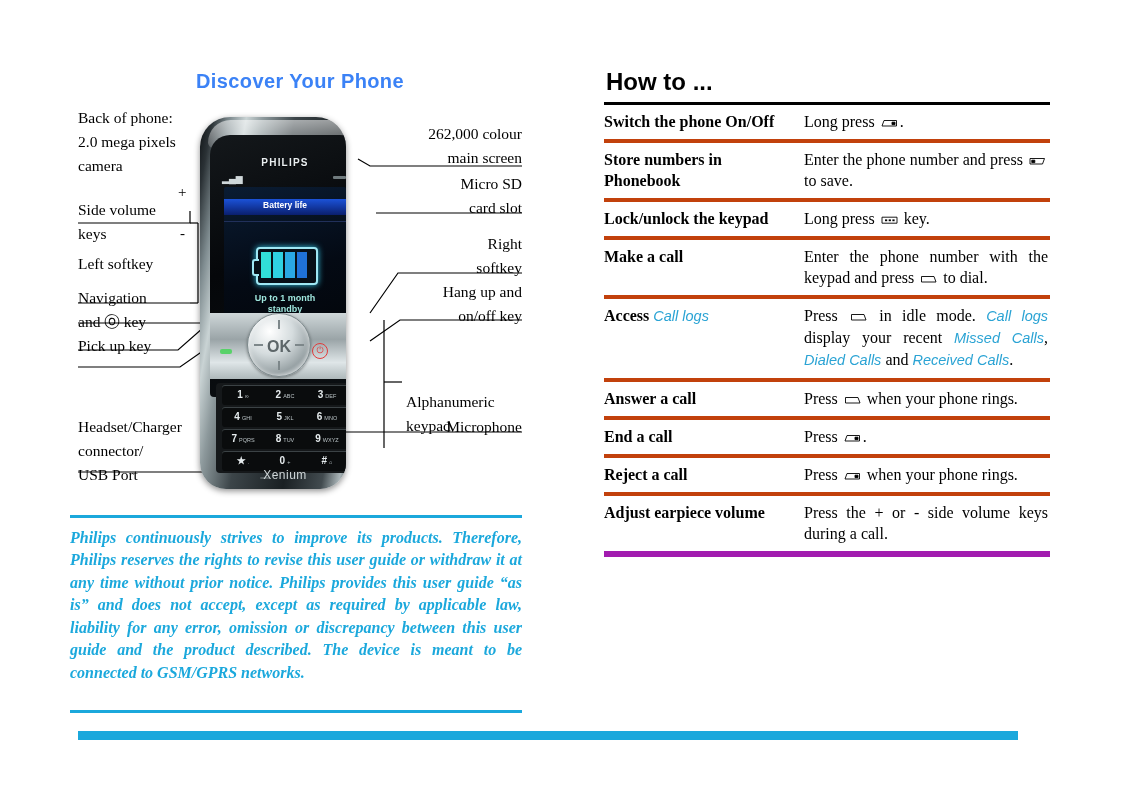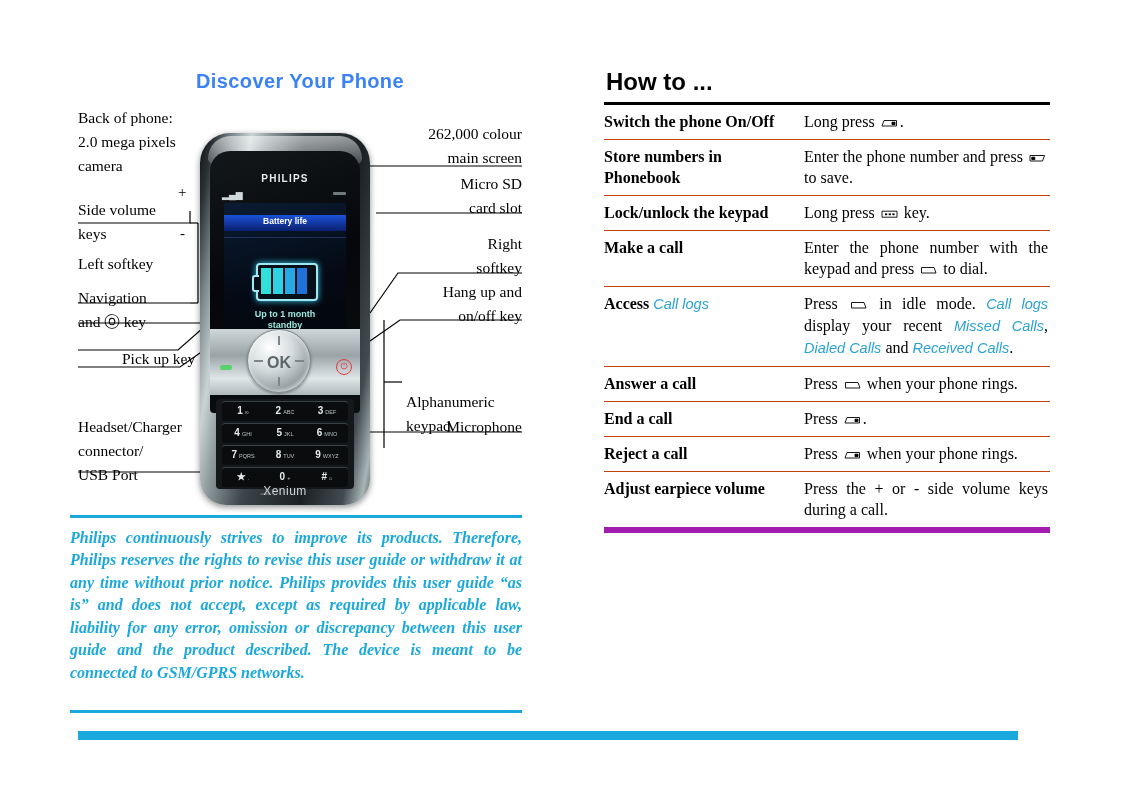--- a/index.html
+++ b/index.html
@@ -15,21 +15,21 @@
 
   #discover-title{
     position:absolute;left:0;top:10px;width:460px;text-align:center;
     font-family:"Liberation Sans", sans-serif;
     font-weight:bold;font-size:20px;letter-spacing:.4px;color:#3b82f6;
   }
 
   
   #phone-figure{position:absolute;left:130px;top:57px;width:170px;height:372px;}
   .phone-body{
-    position:absolute;left:0;top:16px;width:170px;height:372px;
+    position:absolute;left:0;top:0;width:146px;height:372px;
     border-radius:30px 30px 26px 26px;
     background:
       linear-gradient(100deg,#0d1114 0%,#2b3236 6%,#7e8b8f 14%,#c9d3d4 22%,#8d999c 30%,
                       #3c4549 45%,#1a2023 70%,#424b4f 88%,#aab5b8 96%,#5b6468 100%);
     box-shadow:0 2px 6px rgba(0,0,0,.45);
     overflow:hidden;
   }
   .phone-top-sheen{
     position:absolute;left:8px;top:3px;width:154px;height:40px;border-radius:26px 26px 50% 50%;
     background:linear-gradient(180deg,rgba(255,255,255,.55),rgba(255,255,255,.03));
@@ -139,21 +139,21 @@
 
   
   #right-col{position:absolute;left:572px;top:68px;width:446px;margin-left:32px;}
   #howto-title{
     font-family:"Liberation Sans", sans-serif;font-weight:bold;font-size:24px;color:#000;
     margin:0 0 6px 2px;
   }
   #howto-rule{width:446px;height:3px;background:#000;}
   table.howto{border-collapse:collapse;width:446px;margin-top:0;}
   table.howto td{
-    vertical-align:top;padding:6px 0 7px 0;border-bottom:1px solid #c2410c;
+    vertical-align:top;padding:6px 0 7px 0;border-bottom:4px solid #c2410c;
     font-size:16px;line-height:21px;
   }
   table.howto td.k{
     width:190px;font-weight:bold;padding-right:10px;
   }
   table.howto td.v{text-align:justify;padding-right:2px;}
   table.howto tr:last-child td{border-bottom:6px solid #a21caf;}
   .hi{
     color:#2aa3d4;font-family:"Liberation Sans", sans-serif;font-style:italic;
     font-size:14.5px;font-weight:normal;
@@ -307,21 +307,21 @@
     <div class="lbl" style="left:8px;top:138px;width:120px;white-space:pre-line">Side volume
 keys</div>
     <span class="plus-minus" style="left:108px;top:124px;">+</span>
     <span class="plus-minus" style="left:110px;top:165px;">-</span>
 
     <div class="lbl" style="left:8px;top:192px;width:150px;">Left softkey</div>
 
     <div class="lbl" style="left:8px;top:226px;width:150px;white-space:pre-line">Navigation
 and ⓞ key</div>
 
-    <div class="lbl" style="left:8px;top:287px;width:150px;margin-left:44px;">Pick up key</div>
+    <div class="lbl" style="left:8px;top:274px;width:150px;">Pick up key</div>
 
     <div class="lbl" style="left:8px;top:355px;width:170px;white-space:pre-line">Headset/Charger
 connector/
 USB Port</div>
 
     <div class="lbl r" style="left:302px;top:62px;width:150px;white-space:pre-line">262,000 colour
 main screen</div>
 
     <div class="lbl r" style="left:302px;top:112px;width:150px;white-space:pre-line">Micro SD
 card slot</div>

